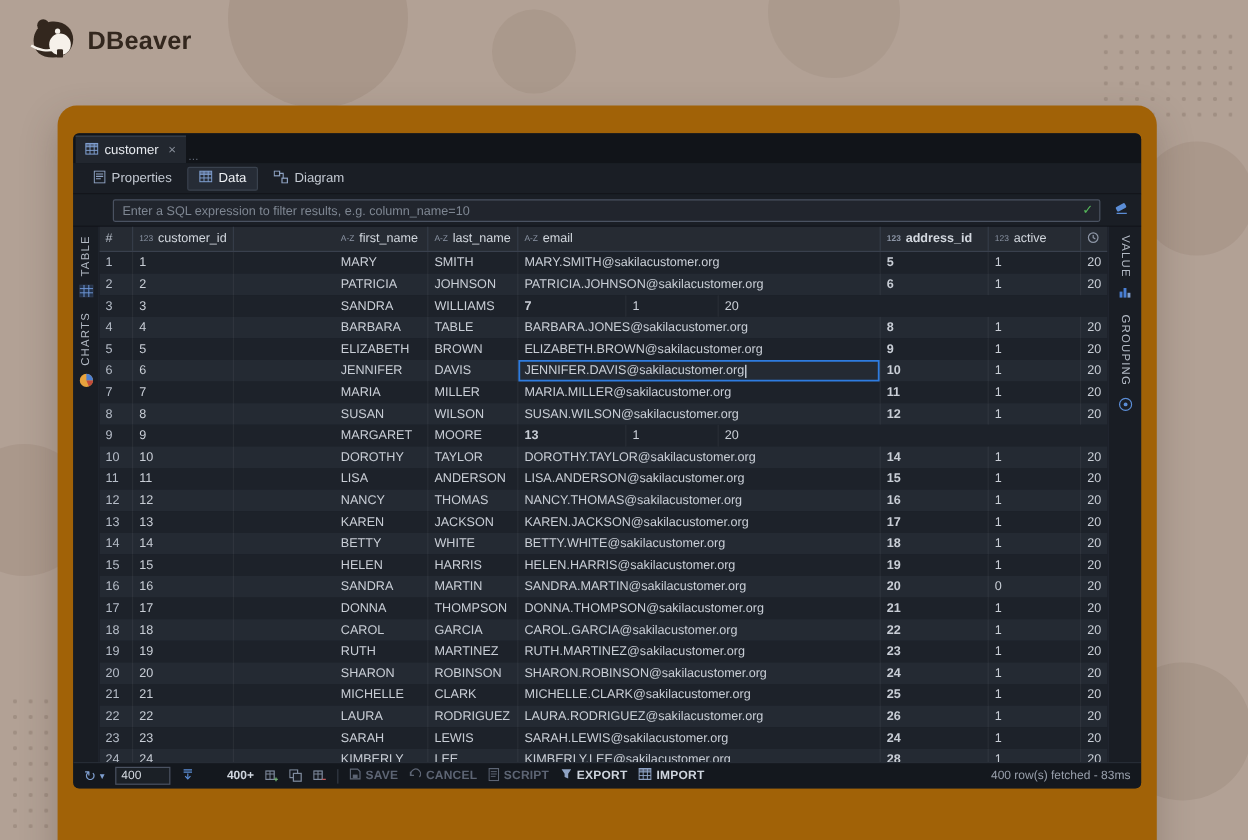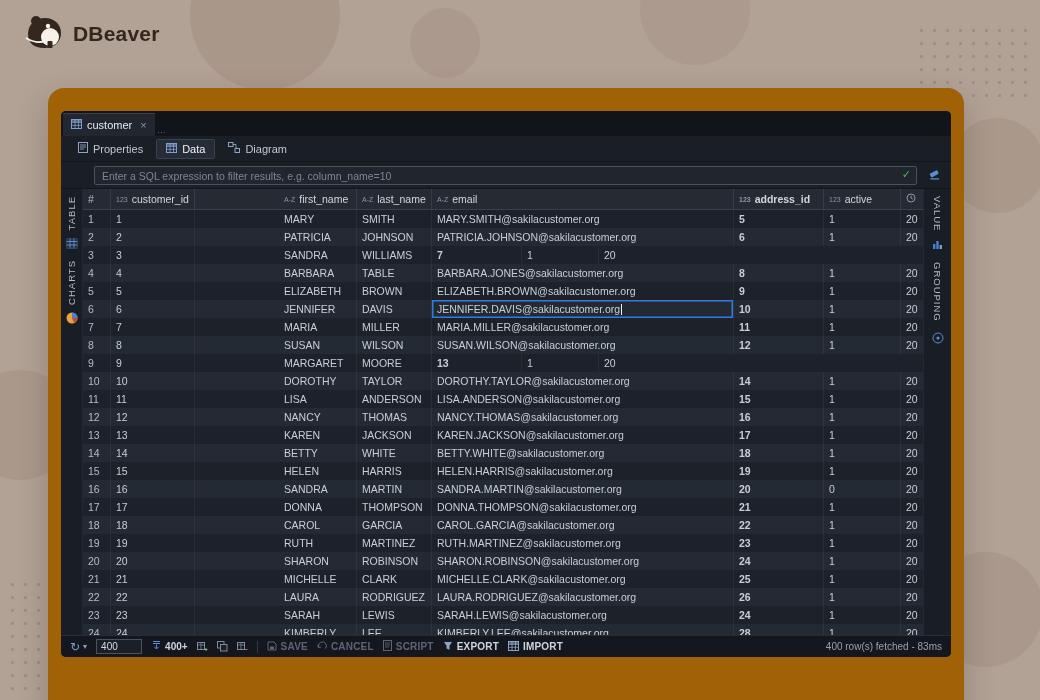--- a/index.html
+++ b/index.html
@@ -543,21 +543,21 @@
       </div>
       <input class="sb-input" value="400" style="">
       <div class="sb-group">
         <span>
           <svg width="11" height="11" viewBox="0 0 11 11">
             <path d="M2 1.5h7M2 3.5h7" stroke="#5b8dd6" stroke-width="1"></path>
             <path d="M5.5 4.5v4" stroke="#5b8dd6" stroke-width="1"></path>
             <path d="M3.3 6.8l2.2 2.2 2.2-2.2" fill="none" stroke="#5b8dd6" stroke-width="1"></path>
           </svg>
         </span>
-        <span style="font-weight:bold;">400+</span>
+        <span style="font-weight:bold;margin-left:24px;">400+</span>
       </div>
       <div class="sb-icon-btn">
         <svg width="11" height="11" viewBox="0 0 11 11">
           <rect x="0.5" y="1.5" width="7" height="7" fill="none" stroke="#7f8b9e"></rect>
           <path d="M0.5 4h7M4 1.5v7" stroke="#7f8b9e" stroke-width="0.8"></path>
           <path d="M7.5 8.5h3M9 7v3" stroke="#6fae6f" stroke-width="1.1"></path>
         </svg>
       </div>
       <div class="sb-icon-btn">
         <svg width="11" height="11" viewBox="0 0 11 11">

